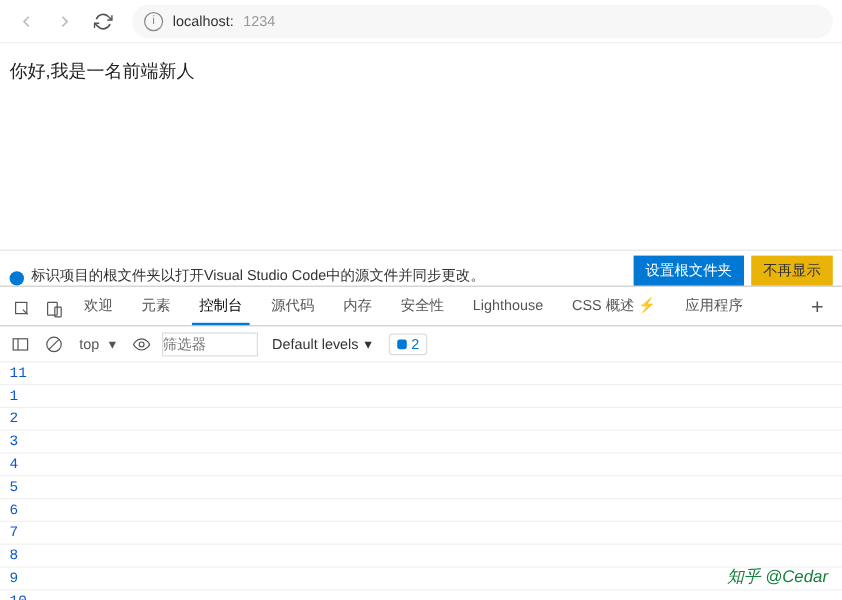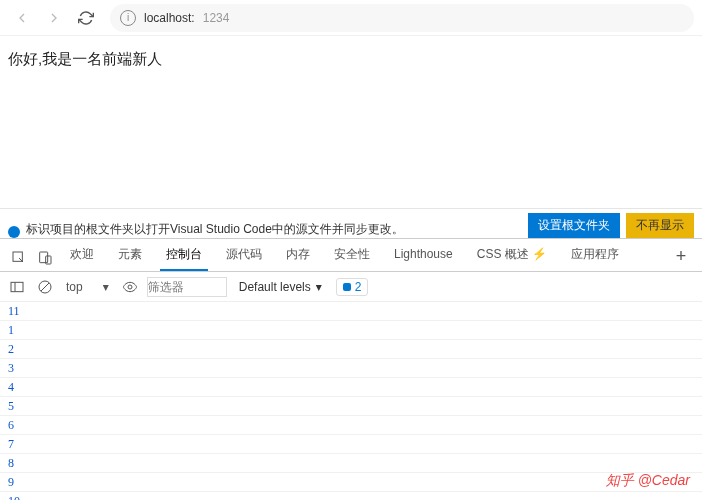--- a/index.html
+++ b/index.html
@@ -19,28 +19,28 @@
 .btn-secondary{background:#eab308;color:#333;padding:4px 10px;cursor:pointer}
 .tabs{height:34px;border-top:1px solid #ccc;border-bottom:1px solid #ccc;display:flex;align-items:flex-end;padding:0 6px;gap:0}
 .tabs .ic{width:26px;height:26px;display:flex;align-items:center;justify-content:center;color:#555}
 .tab{padding:0 12px;height:34px;display:flex;align-items:center;color:#555;cursor:pointer;position:relative}
 .tab.active{color:#000}
 .tab.active::after{content:"";position:absolute;left:6px;right:6px;bottom:0;height:2px;background:#0078d4}
 .sp{flex:1}
 .plus{width:30px;height:30px;display:flex;align-items:center;justify-content:center;font-size:18px;color:#555}
 .console-bar{height:30px;border-bottom:1px solid #eee;display:flex;align-items:center;padding:0 6px;gap:6px}
 .cb-ic{width:22px;height:22px;display:flex;align-items:center;justify-content:center;color:#555}
-.ctx{display:flex;align-items:flex-start;gap:20px;padding:0 4px;color:#555}
+.ctx{display:flex;align-items:flex-start;gap:8px;padding:0 4px;color:#555}
 .filter-input{height:20px;border:1px solid #ddd;padding:0 0;width:80px;font-size:12px;background:#fff}
 .lvl{display:flex;align-items:flex-start;gap:5px;color:#333;margin-left:6px}
 .issue{display:flex;align-items:center;gap:4px;border:1px solid #ddd;border-radius:3px;padding:1px 6px;margin-left:8px;color:#0078d4}
 .issue-dot{width:8px;height:8px;border-radius:2px;background:#0078d4}
 .console{overflow:auto}
-.line{height:19px;border-bottom:1px solid #f0f0f0;display:flex;align-items:center;padding:0 8px;color:#0b57d0;font-family:Liberation Serif, serif}
-.watermark{position:absolute;right:12px;bottom:10px;color:#ef4444;font-size:14px;font-style:italic}
+.line{height:19px;border-bottom:1px solid #f0f0f0;display:flex;align-items:center;padding:0 8px;color:#0b57d0;font-family:Liberation Mono, monospace}
+.watermark{position:absolute;right:12px;bottom:10px;color:#15803d;font-size:14px;font-style:italic}
 svg{width:16px;height:16px}
 </style>
 </head>
 <body>
 
 <div class="toolbar">
   <div class="nav-btn">
       <svg viewBox="0 0 24 24" fill="none" stroke="currentColor" stroke-width="2">
         <path d="M15 18l-6-6 6-6"></path>
       </svg>

